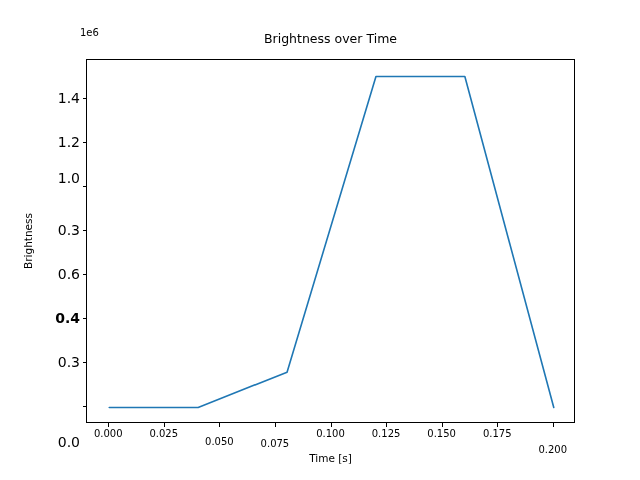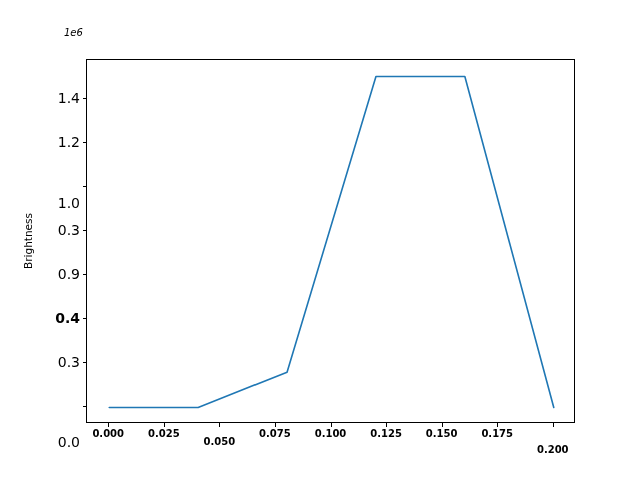--- a/index.html
+++ b/index.html
@@ -24,26 +24,25 @@
     left: 86px;
     top: 31px;
     width: 489px;
     text-align: center;
     font-size: 12.5px;
     color: #000000;
     line-height: 1.2;
   }
   #offset-text {
     position: absolute;
-    left: 64px;
+    left: 80px;
     top: 27px;
     font-size: 10px;
     color: #000000;
     white-space: nowrap;
-    font-style: italic;
   }
   #plot-area {
     position: absolute;
     left: 86px;
     top: 59px;
     width: 489px;
     height: 364px;
     box-sizing: border-box;
     border: 1.05px solid #000000;
     background: #ffffff;
@@ -82,21 +81,20 @@
     font-size: 10px;
     color: #000000;
     white-space: nowrap;
   }
   #xtick-labels {
     position: absolute;
     left: 86px;
     top: 428px;
     width: 489px;
     height: 16px;
-    font-weight: bold;
   }
   #xlabel {
     position: absolute;
     left: 86px;
     top: 452px;
     width: 489px;
     text-align: center;
     font-size: 10.5px;
     color: #000000;
   }
@@ -117,20 +115,21 @@
     background: #000000;
   }
 </style>
 </head>
 <body>
 
 <div id="figure">
 
   <div id="offset-text">1e6</div>
 
+  <div id="chart-title">Brightness over Time</div>
 
   <div id="plot-area">
     <svg id="plot-svg" viewBox="0 0 489 364" preserveAspectRatio="none" xmlns="http://www.w3.org/2000/svg">
       <polyline id="data-polyline" fill="none" stroke="#1f77b4" stroke-width="1.6" stroke-linejoin="round" stroke-linecap="round" points="22.23,347.45 111.14,347.45 200.05,312.16 288.95,16.55 377.86,16.55 466.77,347.45"></polyline>
     </svg>
   </div>
 
   <div id="ytick-marks">
       <div class="tickmark" style="left: 82.5px; top: 406.455px; width: 3.5px; height: 1px;"></div>
       <div class="tickmark" style="left: 82.5px; top: 362.333px; width: 3.5px; height: 1px;"></div>
@@ -150,33 +149,34 @@
       <div class="tickmark" style="left: 386.068px; top: 423px; width: 1px; height: 3.5px;"></div>
       <div class="tickmark" style="left: 441.636px; top: 423px; width: 1px; height: 3.5px;"></div>
       <div class="tickmark" style="left: 497.205px; top: 423px; width: 1px; height: 3.5px;"></div>
       <div class="tickmark" style="left: 552.773px; top: 423px; width: 1px; height: 3.5px;"></div>
     </div>
 
   <div id="ytick-labels">
       <div class="ytick-label" style="top: 347.455px; margin-top: 36px;">0.0</div>
       <div class="ytick-label" style="top: 303.333px;">0.3</div>
       <div class="ytick-label" style="top: 259.212px; font-weight: bold;">0.4</div>
-      <div class="ytick-label" style="top: 215.091px;">0.9</div>
+      <div class="ytick-label" style="top: 215.091px;">0.6</div>
       <div class="ytick-label" style="top: 170.97px;">0.3</div>
-      <div class="ytick-label" style="top: 144px; margin-left: 41px;">1.0</div>
+      <div class="ytick-label" style="top: 119px; margin-left: 41px;">1.0</div>
       <div class="ytick-label" style="top: 82.7273px;">1.2</div>
       <div class="ytick-label" style="top: 38.6061px;">1.4</div>
     </div>
   <div id="xtick-labels">
       <div class="xtick-label" style="left: 22.2273px; top: 0px;">0.000</div>
       <div class="xtick-label" style="left: 77.7955px; top: 0px;">0.025</div>
       <div class="xtick-label" style="left: 133.364px; top: 8px;">0.050</div>
-      <div class="xtick-label" style="left: 188.932px; top: 0px;">0.075</div>
+      <div class="xtick-label" style="left: 188.932px; top: 10px;">0.075</div>
       <div class="xtick-label" style="left: 244.5px; top: 0px;">0.100</div>
       <div class="xtick-label" style="left: 300.068px; top: 0px;">0.125</div>
       <div class="xtick-label" style="left: 355.636px; top: 0px;">0.150</div>
       <div class="xtick-label" style="left: 411.205px; top: 0px;">0.175</div>
       <div class="xtick-label" style="left: 466.773px; top: 0px; margin-top: 16px;">0.200</div>
     </div>
 
+  <div id="xlabel">Time [s]</div>
   <div id="ylabel">Brightness</div>
 
 </div>
 
 </body></html>

